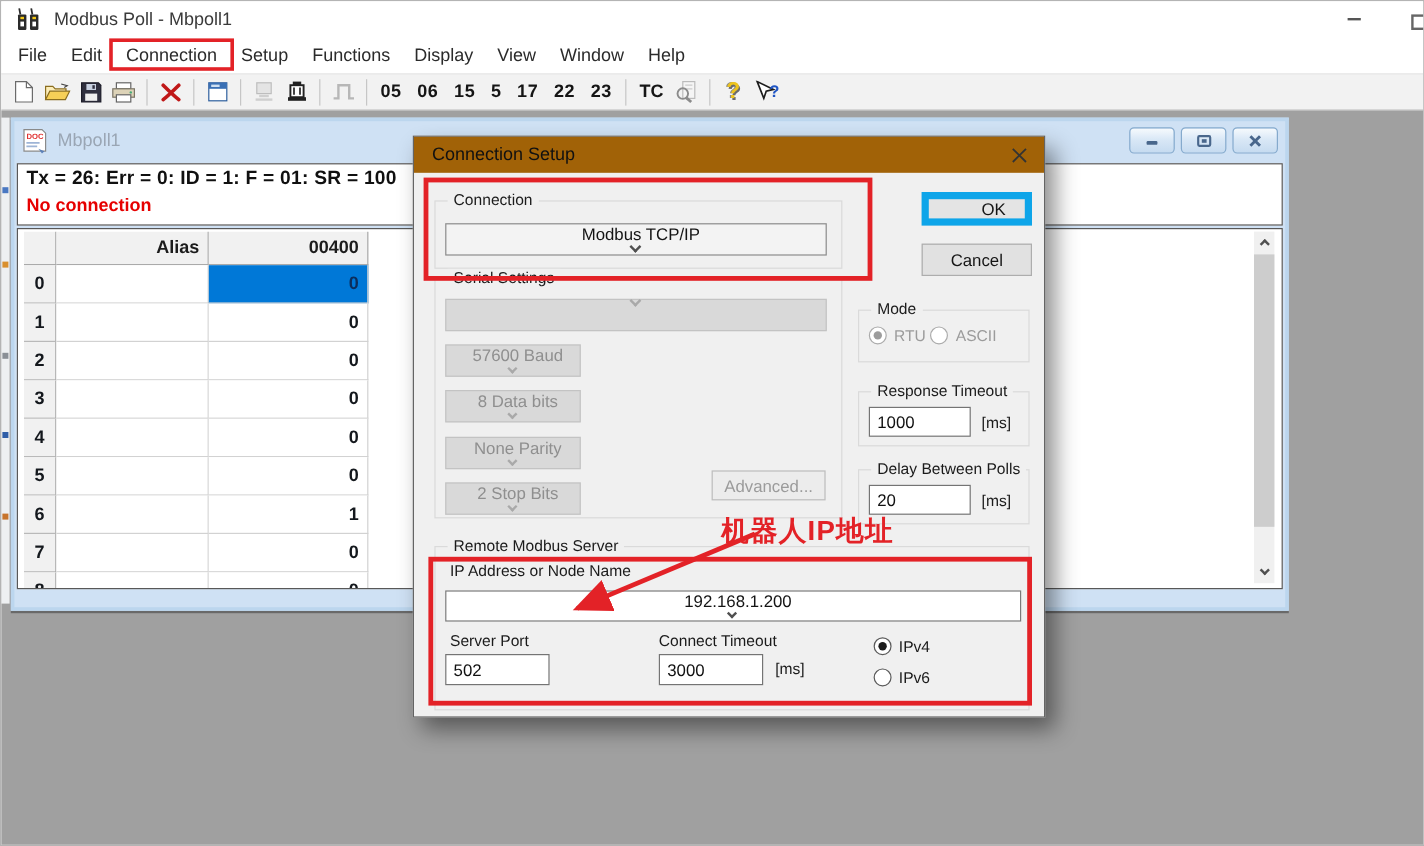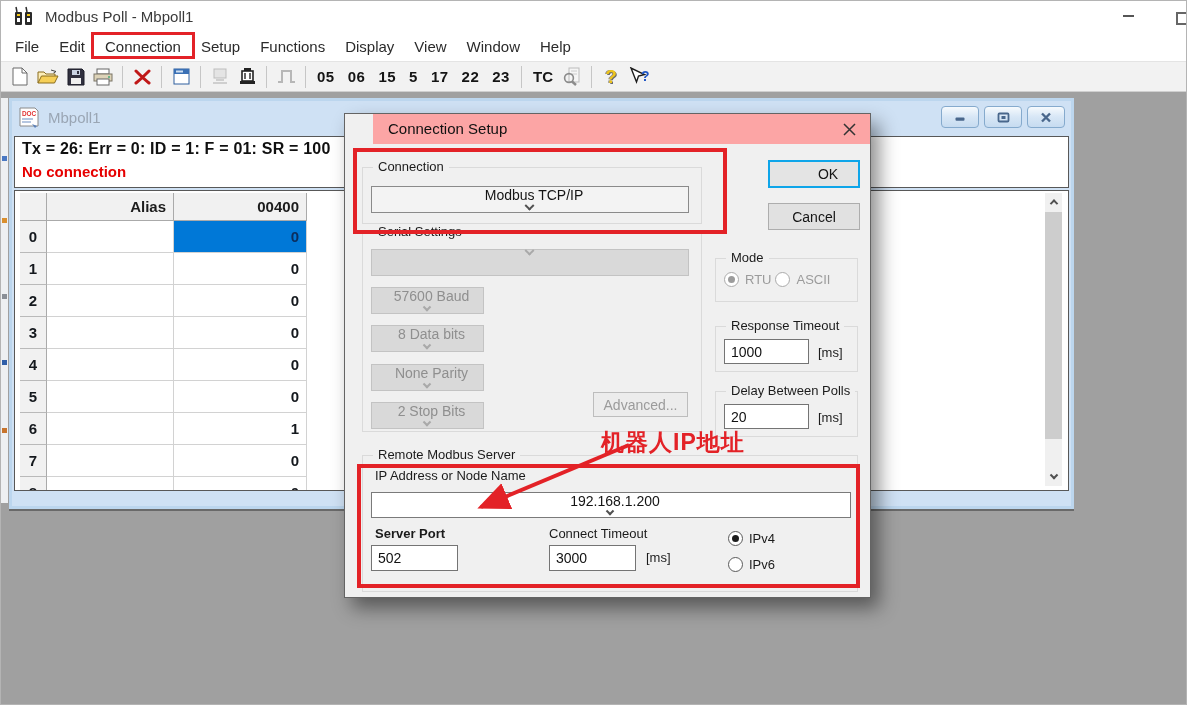--- a/index.html
+++ b/index.html
@@ -61,32 +61,32 @@
   .sb-btn { position:absolute; left:0; width:17px; height:17px; display:flex; align-items:center; justify-content:center; }
   .sb-thumb { position:absolute; left:0; top:19px; width:17px; height:227px; background:#cdcdcd; }
   .chev { width:7px; height:7px; border-right:2px solid #505050; border-bottom:2px solid #505050; display:inline-block; }
   .chev.up { transform:rotate(-135deg) translate(-1px,-1px); }
   .chev.down { transform:rotate(45deg) translate(-2px,-2px); }
   .chev.small { width:6px; height:6px; }
   .chev.dis { border-color:#a9a9a9; }
 
   
   .dialog { position:absolute; left:343px; top:21px; width:527px; height:485px; background:#f0f0f0; border:1px solid #646464; box-shadow:8px 10px 18px rgba(0,0,0,.45); z-index:10; }
-  .dlg-tb { position:relative; height:30px; background:#fca5a5;margin-left:28px; }
+  .dlg-tb { position:relative; height:30px; background:#a16207; }
   .dlg-title { position:absolute; left:15px; top:6px; font-size:15px; color:#111; }
   .dlg-close { position:absolute; right:8px; top:5px; width:26px; height:21px; display:flex; align-items:center; justify-content:center; }
   .group { position:absolute; border:1px solid #dadada; }
   .glabel { position:absolute; top:-9px; left:10px; background:#f0f0f0; padding:0 5px; font-size:13px; color:#1b1b1b; white-space:nowrap; }
   .combo { position:absolute; border:1px solid #8a8a8a; background:#f3f3f3; display:flex; align-items:center; font-size:14px; color:#141414; padding-left:8px;flex-direction:column; }
   .combo .cv { flex:1; white-space:nowrap; overflow:hidden; }
   .combo .carr { margin-right:10px; }
   .combo.white { background:#fff; border-color:#7a7a7a; }
   .combo.dis { background:#d9d9d9; border-color:#c3c3c3; color:#8f8f8f; }
   .btn { position:absolute; background:#e1e1e1; border:1px solid #adadad; display:flex; align-items:center; justify-content:center; font-size:14px; color:#151515; }
-  .btn.focus { border:2px solid #0ea5e9; background:#e4e4e4;padding-left:28px; }
+  .btn.focus { border:6px solid #0ea5e9; background:#e4e4e4;padding-left:28px; }
   .btn.dis { background:#ececec; border-color:#bdbdbd; color:#9b9b9b; }
   .tinput { position:absolute; border:1px solid #747474; background:#fff; font-family:"Liberation Sans",sans-serif; font-size:14px; color:#111; padding-left:6px; }
   .lab { position:absolute; font-size:13px; color:#1b1b1b; white-space:nowrap; }
   .radio-row { position:absolute; display:flex; gap:4px; }
   .radio-col { position:absolute; display:flex; flex-direction:column; gap:11px; }
   .radio-item { display:flex; align-items:center; gap:6px; }
   .rdot { width:15px; height:15px; border:1px solid #5a5a5a; border-radius:50%; background:#fff; position:relative; flex:0 0 auto; }
   .rdot.on::after { content:""; position:absolute; inset:3px; border-radius:50%; background:#1c1c1c; }
   .rlabel { font-size:13px; color:#1b1b1b; }
   .radios.dis .rdot { border-color:#ababab; }
@@ -407,21 +407,21 @@
         <span class="lab" style="left:102px;top:18px;">[ms]</span>
       </div>
 
       <div class="group" style="left:17px;top:341px;width:496px;height:137px;">
         <span class="glabel">Remote Modbus Server</span>
         <span class="lab" style="left:12px;top:12px;">IP Address or Node Name</span>
         <div class="combo white" style="left:8px;top:36px;width:480px;height:26px;">
           <span class="cv">192.168.1.200</span>
           <span class="carr chev small down"></span>
         </div>
-        <span class="lab" style="left:12px;top:70px;font-weight:bold;">Server Port</span>
+        <span class="lab" style="left:12px;top:70px;">Server Port</span>
         <input class="tinput" style="left: 8px; top: 89px; width: 87px; height: 26px;" value="502">
         <span class="lab" style="left:186px;top:70px;">Connect Timeout</span>
         <input class="tinput" style="left: 186px; top: 89px; width: 87px; height: 26px;" value="3000">
         <span class="lab" style="left:283px;top:94px;">[ms]</span>
         <div class="radio-col radios" id="ipver-radios" style="left:365px;top:75px;">
             <div class="radio-item">
               <span class="rdot on"></span>
               <span class="rlabel">IPv4</span>
             </div>
             <div class="radio-item">

